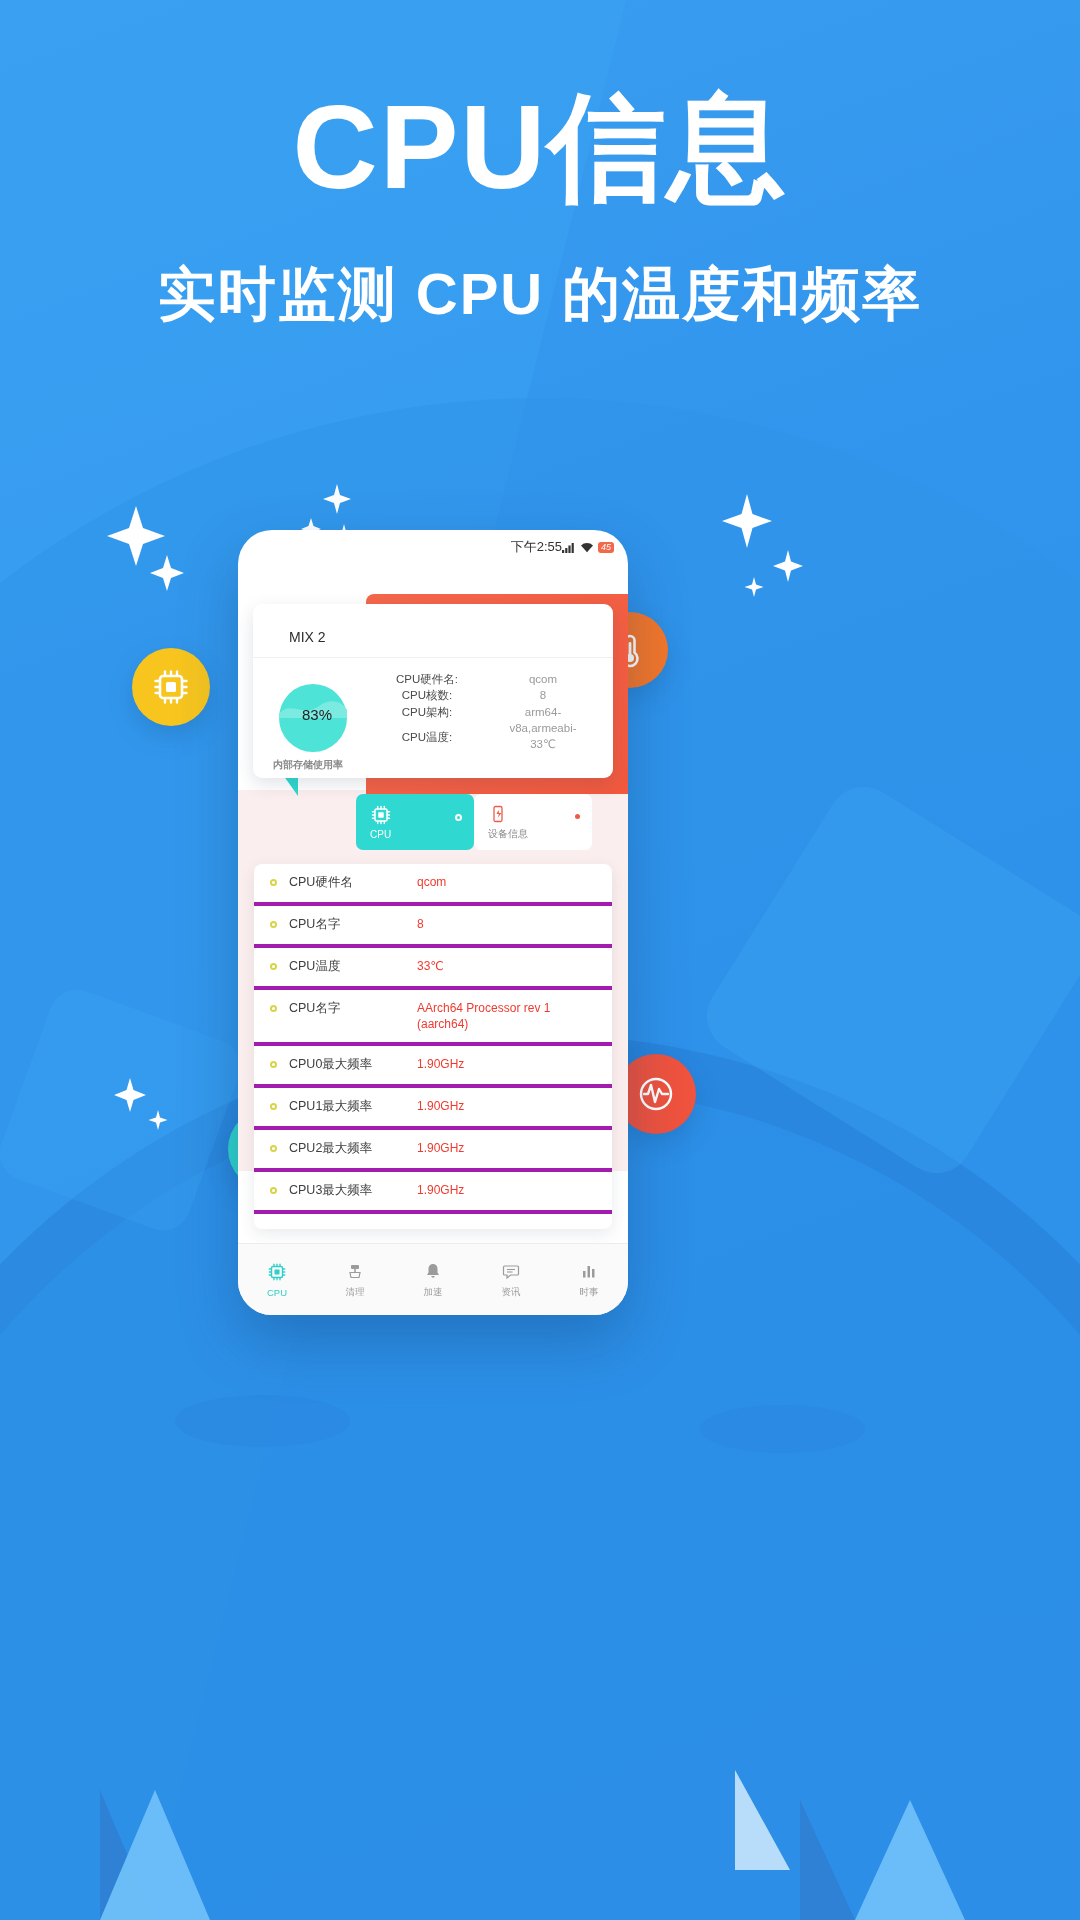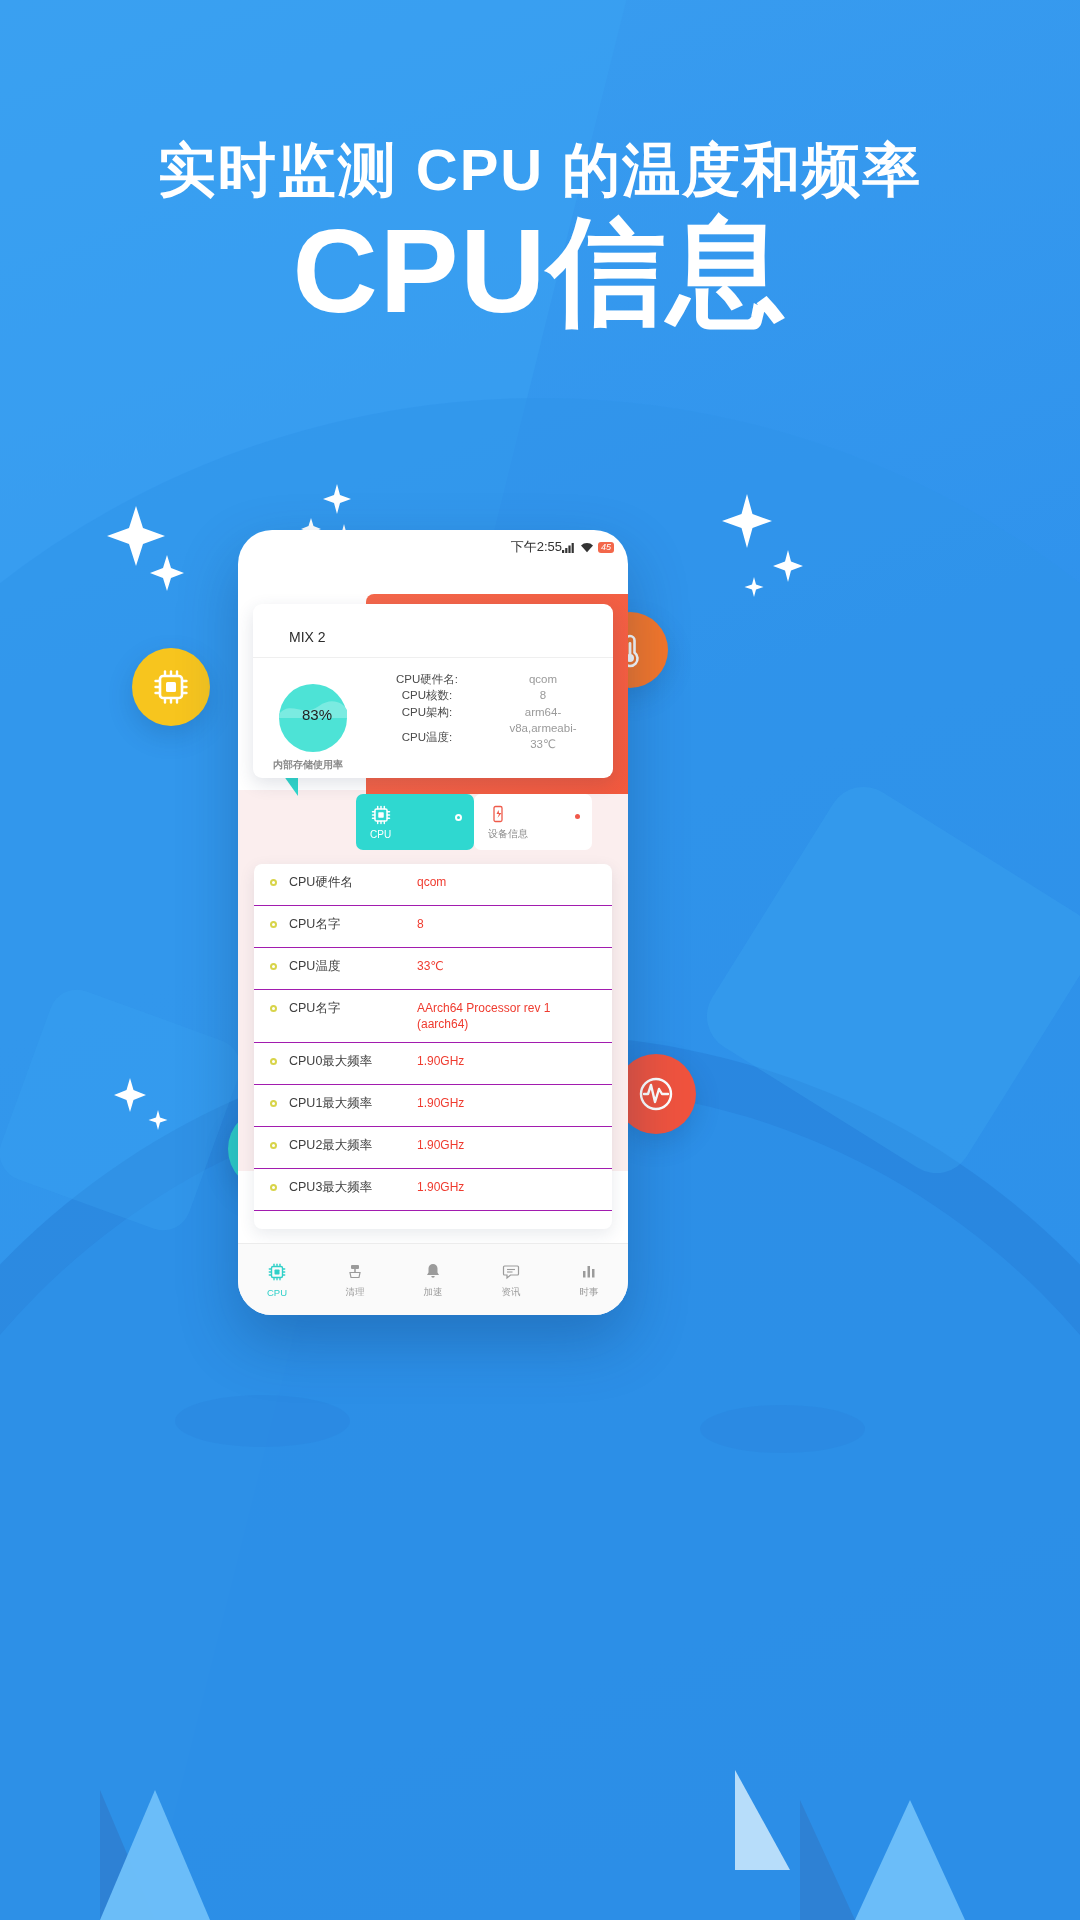--- a/index.html
+++ b/index.html
@@ -172,21 +172,21 @@
   
   #list {
     position:absolute; left:16px; right:16px; top:300px; bottom:14px;
     background:#fff; border-radius:8px;
     box-shadow:0 5px 16px rgba(40,60,90,.10);
     overflow:hidden; z-index:3;
   }
   .row {
     display:flex; align-items:flex-start;
     padding:10px 16px 10px 14px;
-    border-bottom:1px solid #a21caf;
+    border-bottom:4px solid #a21caf;
     min-height:42px;
   }
   .row .bullet {
     width:7px; height:7px; border-radius:50%;
     border:2px solid #d8d44a; flex:none;
     margin:5px 12px 0 2px;
   }
   .row .rk { width:128px; flex:none; font-size:12.5px; color:#3f3f3f; line-height:1.35; }
   .row .rv { flex:1; font-size:12px; color:#ef3b2f; line-height:1.35; }
 
@@ -278,22 +278,22 @@
       <polygon points="100,330 100,200 155,330" fill="#2f7fd0" opacity="0.85"></polygon>
       <polygon points="100,330 155,200 210,330" fill="#6fc0fa" opacity="0.95"></polygon>
       <polygon points="800,330 800,210 855,330" fill="#2f7fd0" opacity="0.85"></polygon>
       <polygon points="855,330 910,210 965,330" fill="#6fc0fa" opacity="0.95"></polygon>
       <polygon points="735,280 735,180 790,280" fill="#bfe2fb" opacity="0.95"></polygon>
     </svg>
   </div>
 </div>
 
 <div id="heading">
+  <div id="app-title">CPU信息</div>
   <div id="app-subtitle">实时监测 CPU 的温度和频率</div>
-  <div id="app-title">CPU信息</div>
 </div>
 
 <div class="badge" style="left:132px;top:648px;width:78px;height:78px;background:#f7c51e;">
   <svg width="40" height="40" viewBox="0 0 40 40">
     <rect x="9" y="9" width="22" height="22" rx="3" fill="none" stroke="#fff" stroke-width="2.6"></rect>
     <rect x="15" y="15" width="10" height="10" rx="1.5" fill="#fff"></rect>
     <g stroke="#fff" stroke-width="2.4" stroke-linecap="round">
       <line x1="14" y1="4.5" x2="14" y2="8.5"></line>
         <line x1="20" y1="4.5" x2="20" y2="8.5"></line>
         <line x1="26" y1="4.5" x2="26" y2="8.5"></line>

